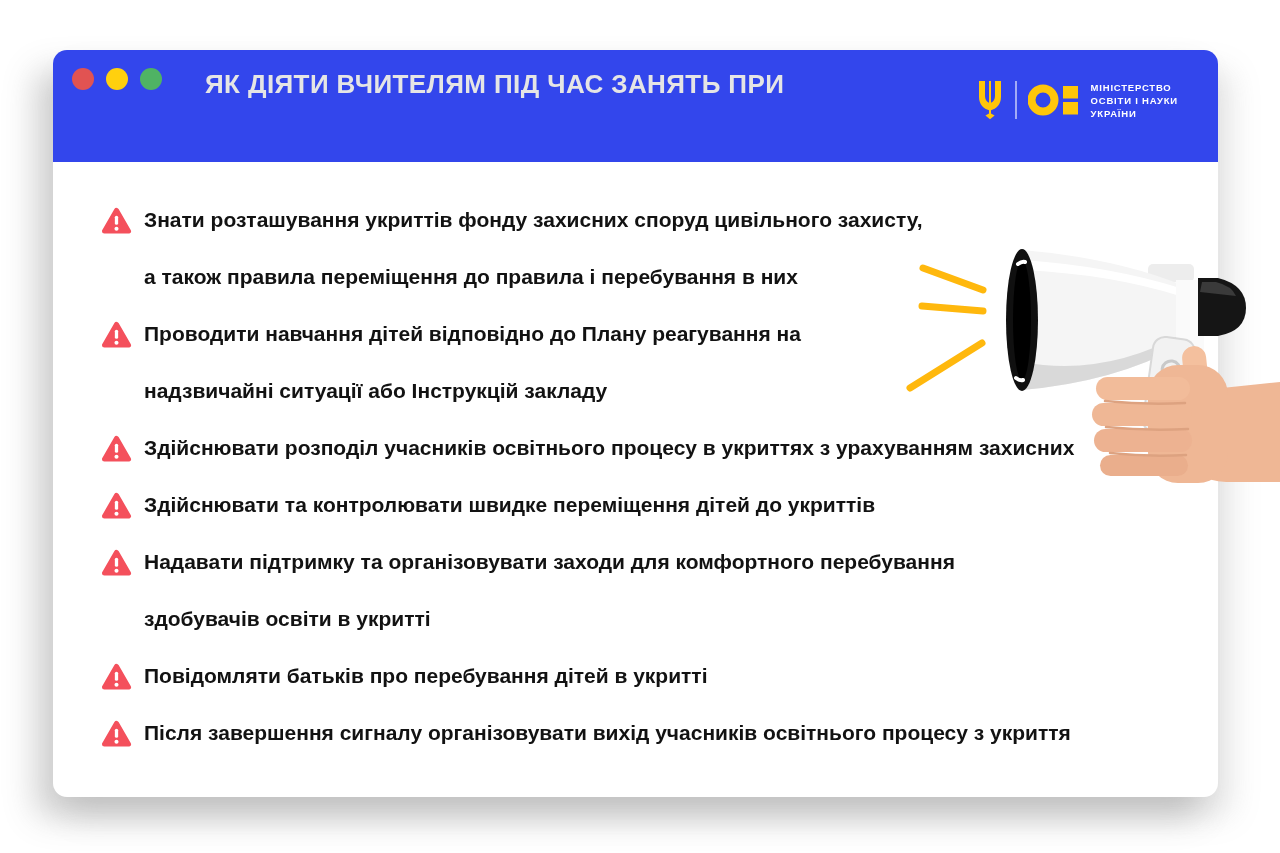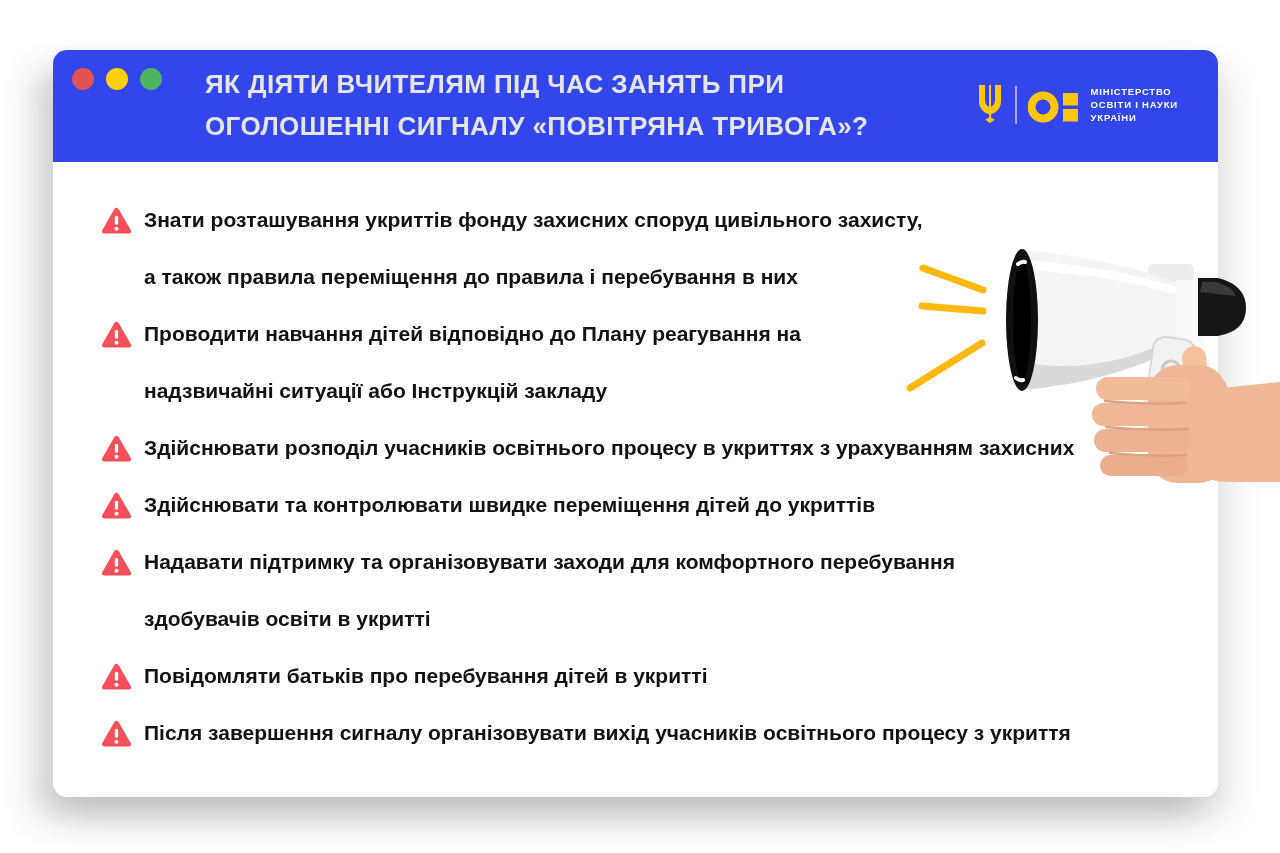--- a/index.html
+++ b/index.html
@@ -21,21 +21,21 @@
   .dot.red{background:#E15352;}
   .dot.yellow{background:#FFD00E;}
   .dot.green{background:#4FB364;}
   .title{
     position:absolute;left:152px;top:13px;
     color:#FFC60A;font-size:26px;font-weight:800;letter-spacing:.4px;
     line-height:42px;white-space:nowrap;
   }
   .logo{
     position:absolute;right:40px;top:26px;height:48px;
-    display:flex;align-items:flex-end;gap:11px;
+    display:flex;align-items:center;gap:11px;
   }
   .logo-divider{width:2px;height:38px;background:rgba(255,255,255,.55);}
   .logo-text{
     color:#ffffff;font-size:9.5px;font-weight:700;letter-spacing:.8px;
     line-height:13px;white-space:nowrap;
   }
   .card-body{position:absolute;left:16px;top:112px;width:100%;height:759px;}
   .list{padding:29px 0 0 32px;}
   .list-item{display:flex;align-items:flex-start;}
   .icon-col{width:43px;flex:none;padding-top:15px;}
@@ -57,21 +57,20 @@
 
     <div class="card-header" style="background: rgb(51, 70, 236);">
       <div class="dots">
         <span class="dot red" style="background: rgb(225, 83, 82);"></span>
         <span class="dot yellow" style="background: rgb(255, 208, 14);"></span>
         <span class="dot green" style="background: rgb(79, 179, 100);"></span>
       </div>
 
       <div class="title" style="color: #e5e5e5;">
         <div>ЯК ДІЯТИ ВЧИТЕЛЯМ ПІД ЧАС ЗАНЯТЬ ПРИ</div>
-        <div>ОГОЛОШЕННІ СИГНАЛУ «ПОВІТРЯНА ТРИВОГА»?</div>
       </div>
 
       <div class="logo">
         <svg width="28" height="40" viewBox="0 0 28 40">
           <path fill="#FFC60A" d="M3 1 h6 v15 c0 3.5 1.5 5.5 4 6.8 V1 h2 v21.8 c2.5 -1.3 4 -3.3 4 -6.8 V1 h6 v16 c0 7.5 -5 12 -10 13.2 v3.3 l3.6 2.1 -4.6 3.6 -4.6 -3.6 3.6 -2.1 v-3.3 C8 29 3 24.5 3 17 Z"></path>
         </svg>
         <span class="logo-divider"></span>
         <svg width="52" height="34" viewBox="0 0 52 34">
           <circle cx="15" cy="17" r="11.5" fill="none" stroke="#FFC60A" stroke-width="8"></circle>
           <rect x="35" y="3" width="15" height="12.5" fill="#FFC60A"></rect>

